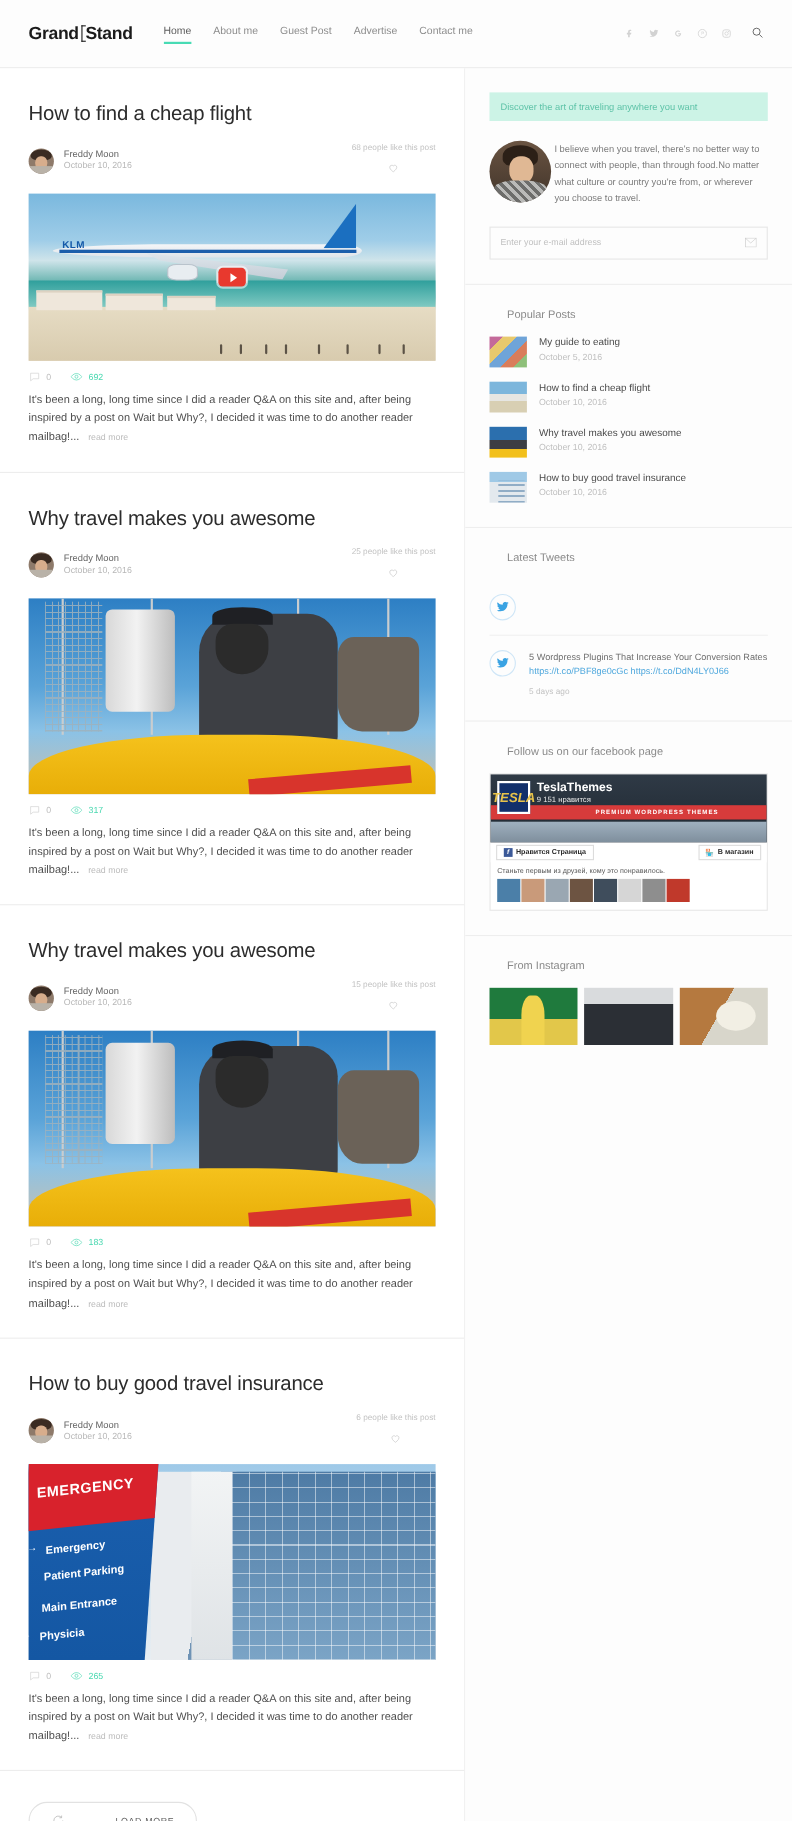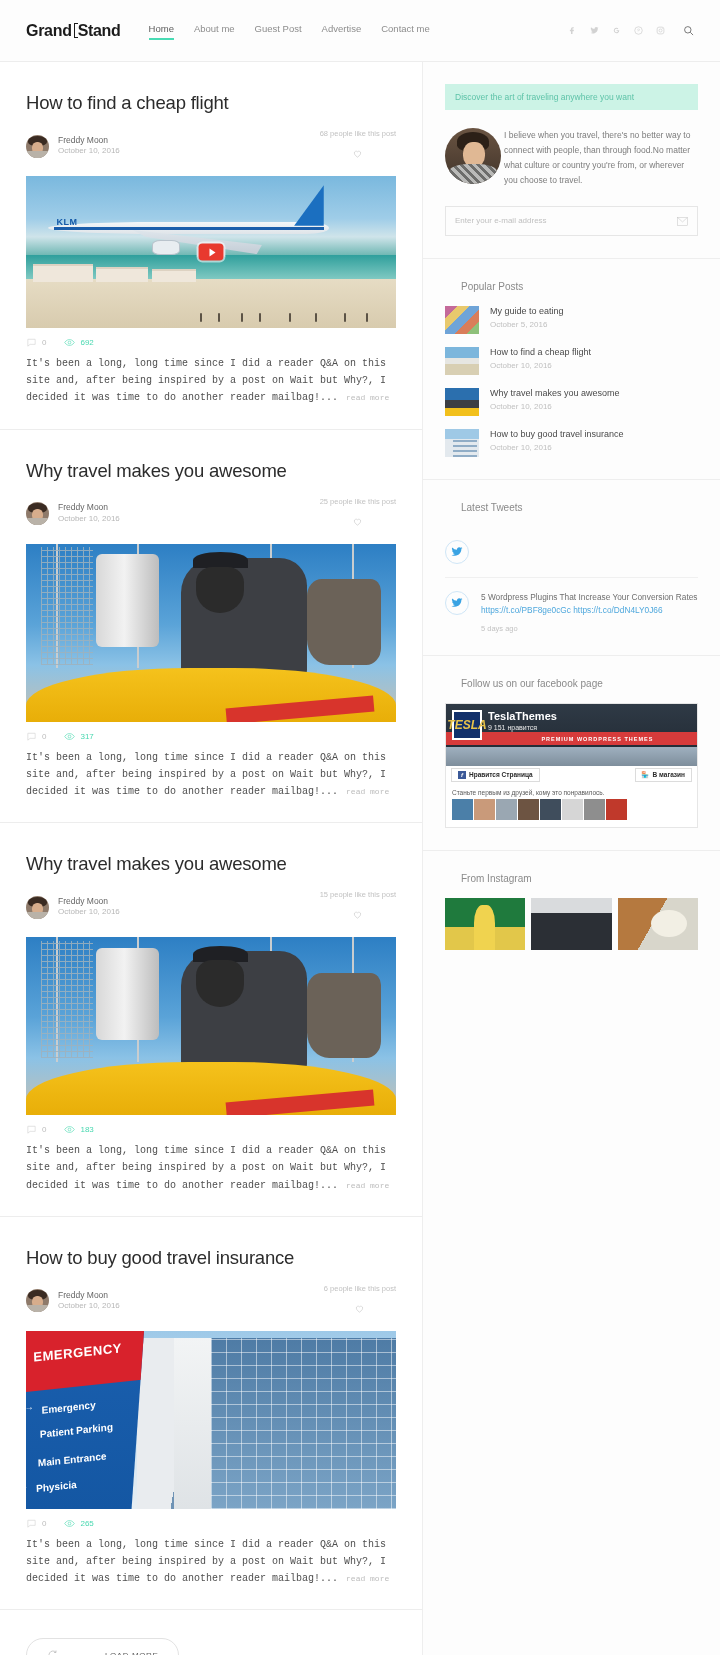--- a/index.html
+++ b/index.html
@@ -334,21 +334,20 @@
   .stat { display: flex; align-items: center; gap: 5px; }
   .stat svg { width: 11px; height: 11px; }
   .stat .cm { stroke: #cfcfcf; fill: none; stroke-width: 1.3; }
   .stat .ey { stroke: #49d8b0; fill: none; stroke-width: 1.3; }
   .stat-num { font-size: 8px; color: #bdbdbd; }
   .stat-num.green { color: #49d8b0; }
   .excerpt {
     font-size: 10px;
     line-height: 1.72;
     color: #4f4f4f;
-    font-family: Liberation Mono, monospace;
   }
   .readmore {
     font-size: 8px; color: #bcbcbc; margin-left: 8px;
     text-decoration: none; cursor: pointer;
   }
 
   
   .loadmore-wrap { padding: 28px 26px 60px 26px; }
   .loadmore {
     display: inline-flex; align-items: center; gap: 8px;

